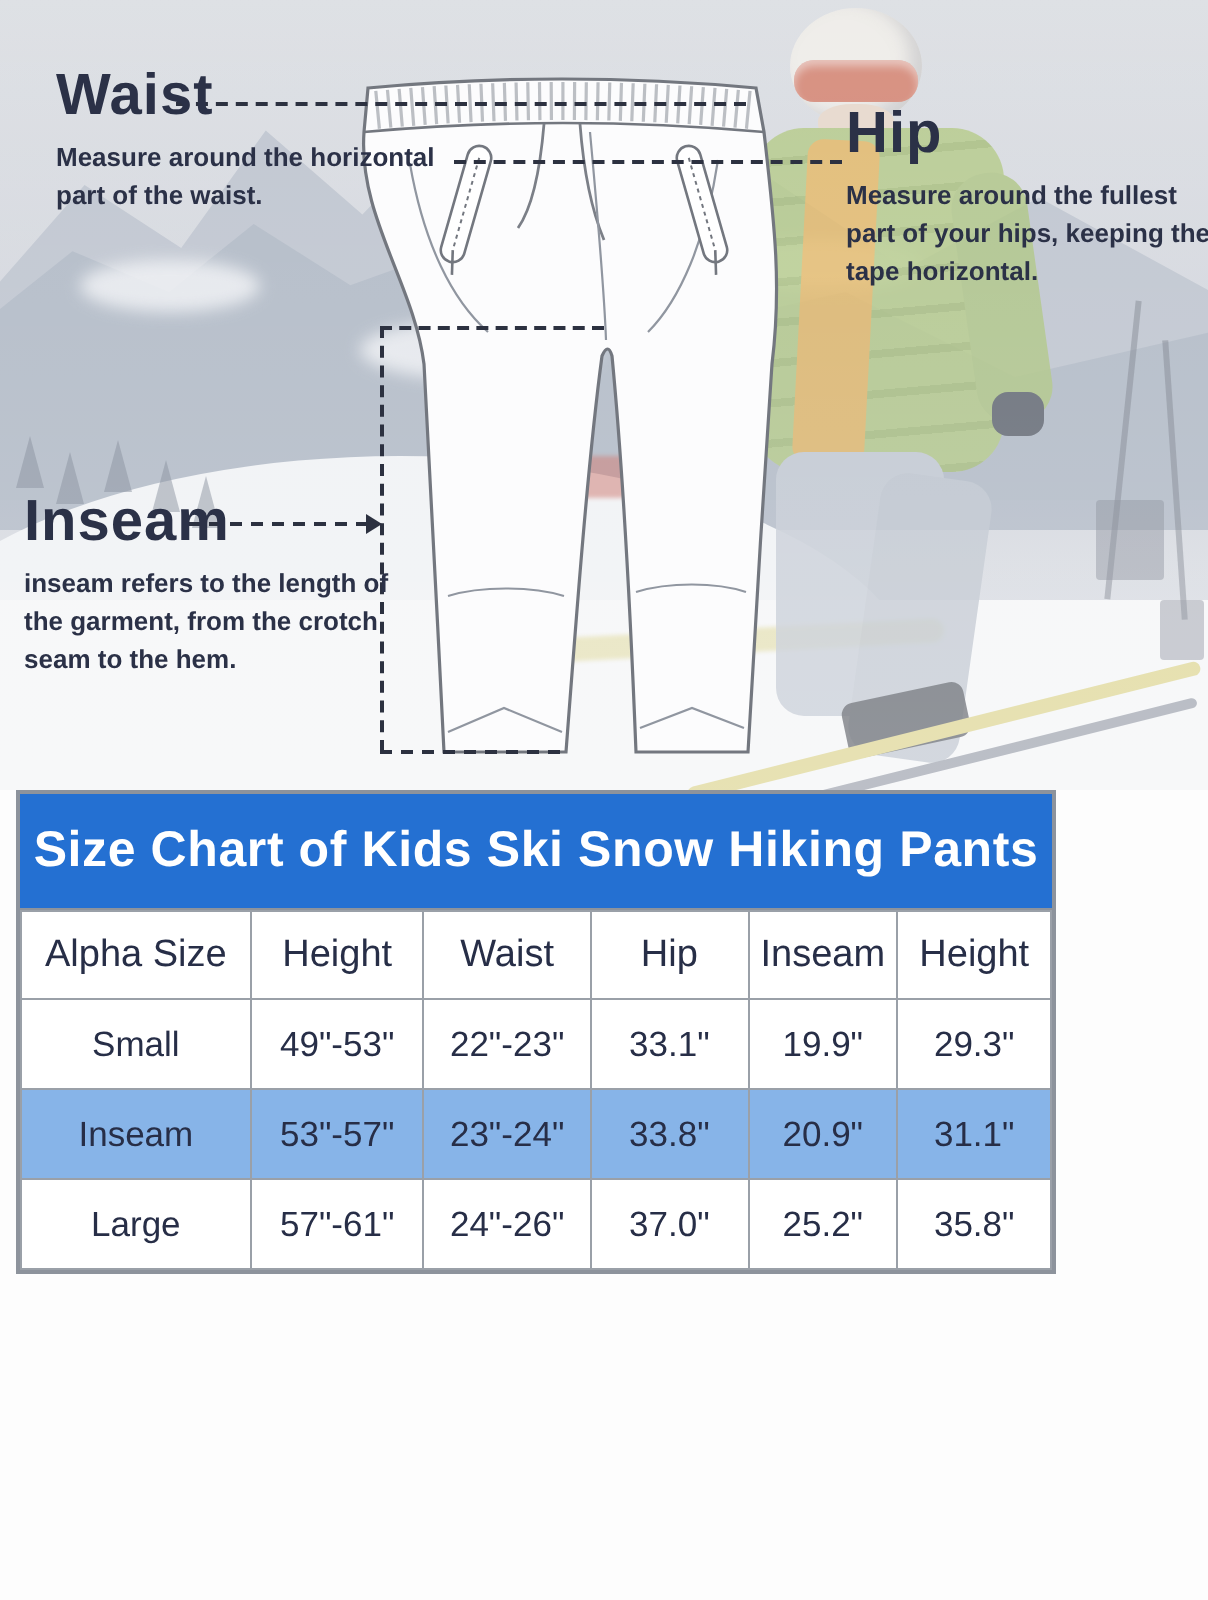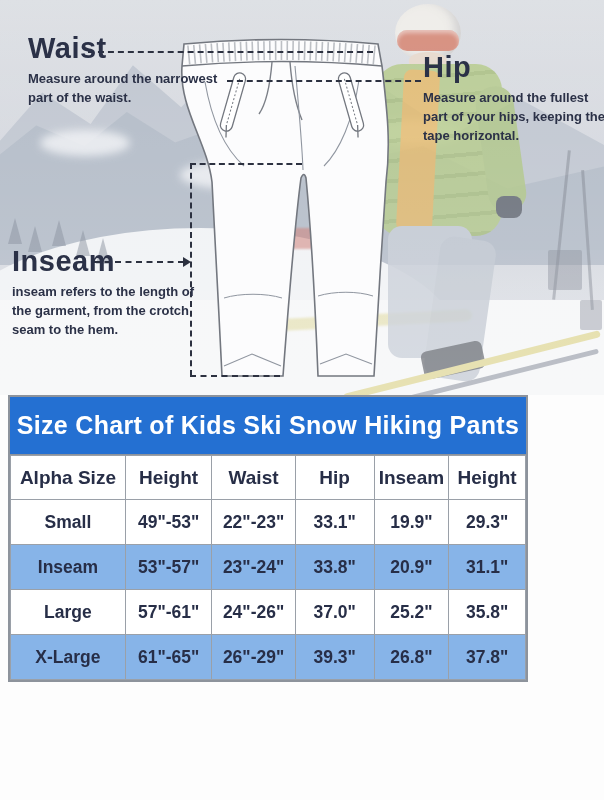--- a/index.html
+++ b/index.html
@@ -57,21 +57,21 @@
   .dash-v{position:absolute;border-left:2px dashed #2c3140;width:0;}
   .arrow-r{position:absolute;width:0;height:0;border-top:5px solid transparent;border-bottom:5px solid transparent;
     border-left:8px solid #2c3140;}
 
   
   .chart{position:absolute;left:8px;top:395px;width:520px;border:2px solid #8d939c;background:#fff;box-sizing:border-box;}
   .chart-title{height:57px;line-height:57px;text-align:center;color:#ffffff;background:#2470d2;
     font-size:25px;font-weight:bold;letter-spacing:.3px;border-bottom:1px solid #8d939c;}
   table.sizes{width:100%;border-collapse:collapse;table-layout:fixed;}
   table.sizes th,table.sizes td{border:1px solid #9aa0a8;text-align:center;vertical-align:middle;
-    color:#272e47;font-weight:bold;padding:0;}
+    color:#272e47;font-weight:normal;padding:0;}
   table.sizes th{height:43px;font-size:19px;background:#ffffff;}
   table.sizes td{height:44px;font-size:17.5px;background:#ffffff;}
   table.sizes tr.alt td{background:#87b4e8;}
 </style>
 </head>
 <body>
 
 <div class="page">
 
   <div class="photo">
@@ -150,21 +150,21 @@
   <div class="dash-h" style="left:88px;top:51px;width:285px;"></div>
   <div class="dash-h" style="left:227px;top:80px;width:194px;"></div>
   <div class="dash-h" style="left:94px;top:261px;width:90px;"></div>
   <div class="arrow-r" style="left:183px;top:257px;"></div>
   <div class="dash-v" style="left:190px;top:163px;height:213px;"></div>
   <div class="dash-h" style="left:190px;top:163px;width:112px;"></div>
   <div class="dash-h" style="left:190px;top:375px;width:90px;"></div>
 
   <div class="anno anno-waist">
     <h2>Waist</h2>
-    <p>Measure around the narrowest part of the waist.</p>
+    <p>Measure around the horizontal part of the waist.</p>
   </div>
   <div class="anno anno-hip">
     <h2>Hip</h2>
     <p>Measure around the fullest part of your hips, keeping the tape horizontal.</p>
   </div>
   <div class="anno anno-inseam">
     <h2>Inseam</h2>
     <p>inseam refers to the length of the garment, from the crotch seam to the hem.</p>
   </div>
 
@@ -207,25 +207,17 @@
             <td>31.1"</td>
           </tr>
           <tr>
             <td>Large</td>
             <td>57"-61"</td>
             <td>24"-26"</td>
             <td>37.0"</td>
             <td>25.2"</td>
             <td>35.8"</td>
           </tr>
-          <tr class="alt">
-            <td>X-Large</td>
-            <td>61"-65"</td>
-            <td>26"-29"</td>
-            <td>39.3"</td>
-            <td>26.8"</td>
-            <td>37.8"</td>
-          </tr>
         </tbody>
     </table>
   </div>
 
 </div>
 
 </body></html>

